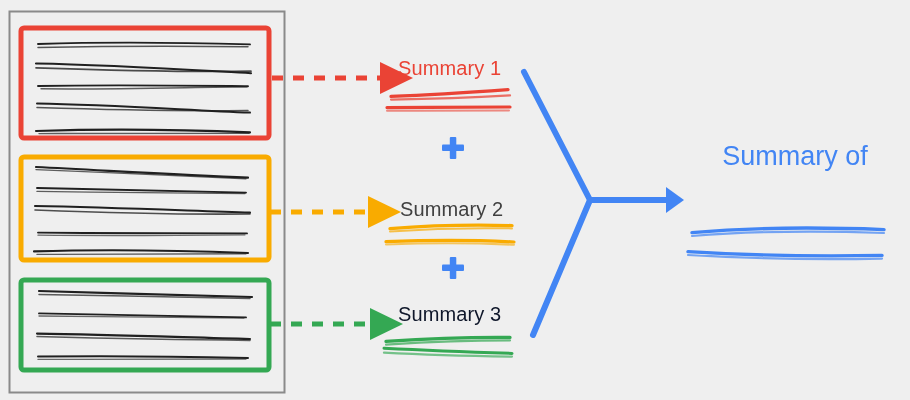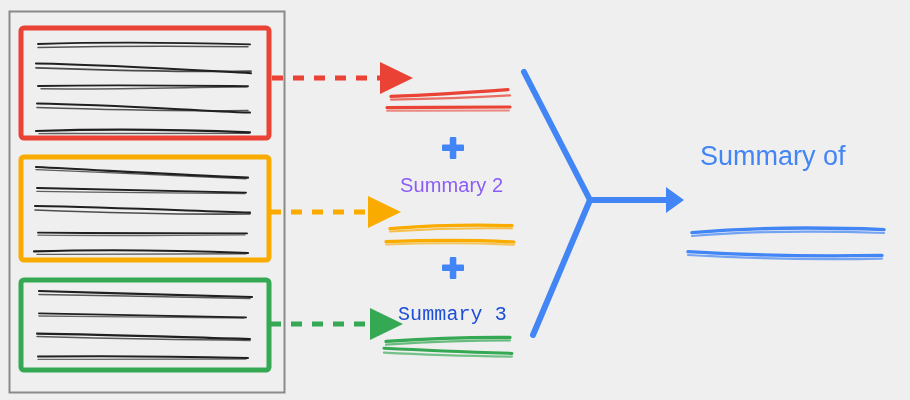--- a/index.html
+++ b/index.html
@@ -31,29 +31,29 @@
     position: absolute;
     white-space: nowrap;
     font-family: "Liberation Sans", sans-serif;
     font-weight: 400;
   }
   .summary-label {
     font-size: 20px;
     letter-spacing: 0.1px;
   }
   #summary-1-label { left: 398px; top: 57px; color: #EA4335; }
-  #summary-2-label { left: 400px; top: 174px; color: #8b5cf6; }
-  #summary-3-label { left: 398px; top: 303px; color: #1d4ed8; font-family: Liberation Mono, monospace; }
+  #summary-2-label { left: 400px; top: 198px; color: #404040; }
+  #summary-3-label { left: 398px; top: 303px; color: #0f172a; }
   #final-label {
     left: 700px;
     top: 138px;
     color: #4285F4;
     font-size: 27px;
     line-height: 36px;
-    text-align: left;
+    text-align: center;
     width: 190px;
     white-space: normal;
   }
   .final-line { display: block; }
 </style>
 </head>
 <body>
 
 <div id="stage">
 
@@ -162,20 +162,21 @@
     </g>
 
     <g stroke="#4285F4" fill="none" stroke-linecap="round">
       <path d="M692,232.6 C740,228.4 800,226.4 884,229.6" stroke-width="3.4"></path>
       <path d="M692,236 C742,232 802,230 884,233" stroke-width="2.2" opacity=".72"></path>
       <path d="M688,251.6 C740,254.8 800,257 882,255.4" stroke-width="3.4"></path>
       <path d="M688,255 C742,258.2 802,260.2 882,258.6" stroke-width="2.2" opacity=".7"></path>
     </g>
   </svg>
 
+  <div class="lbl summary-label" id="summary-1-label">Summary 1</div>
 
   <div class="lbl summary-label" id="summary-2-label">Summary 2</div>
 
   <div class="lbl summary-label" id="summary-3-label">Summary 3</div>
 
   <div class="lbl" id="final-label">
     <span class="final-line">Summary of</span>
   </div>
 
 </div>

